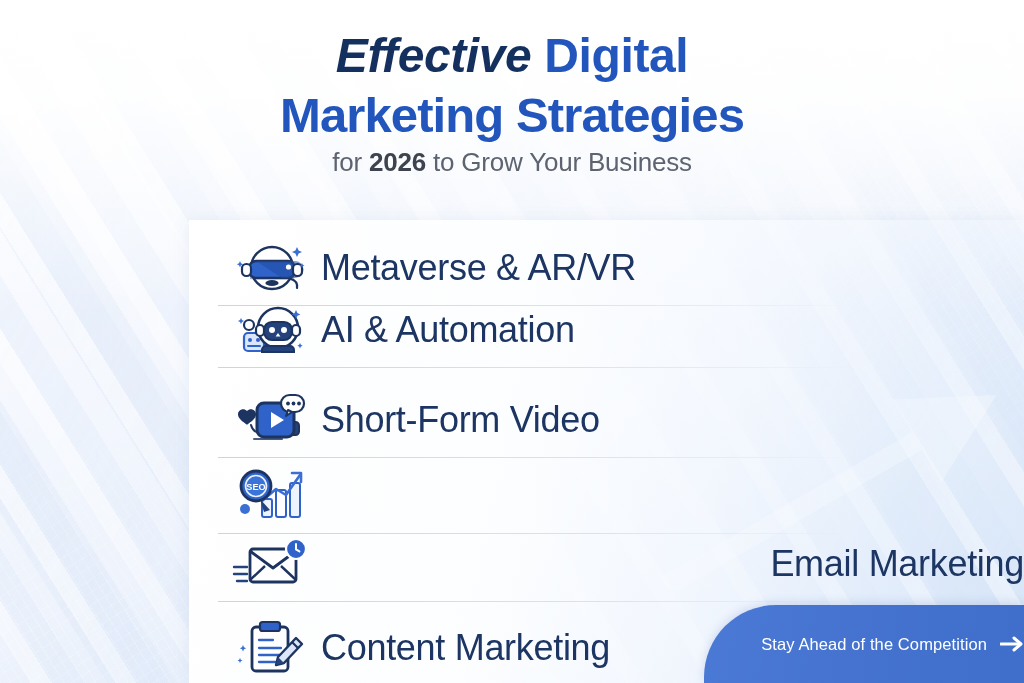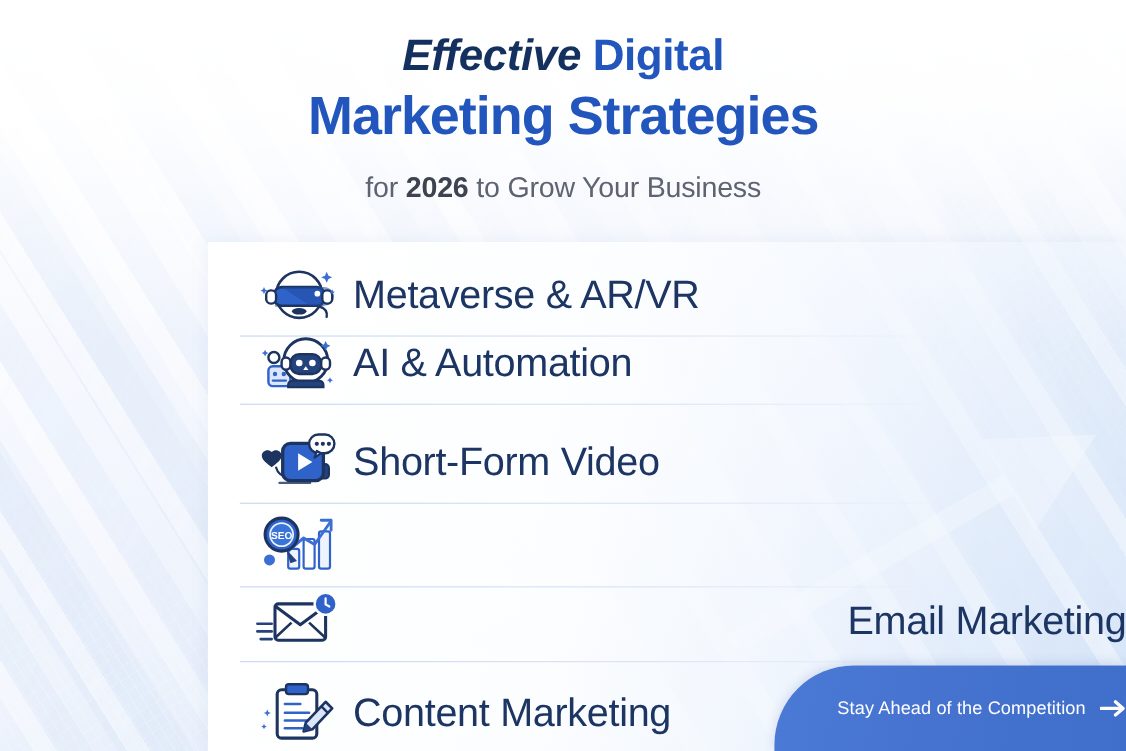--- a/index.html
+++ b/index.html
@@ -59,21 +59,21 @@
   .bg-arrow { position: absolute; right: -10px; top: 330px; width: 420px; height: 260px; opacity: .55; }
 
   
   .header {
     position: absolute;
     left: 0; right: 0; top: 30px;
     text-align: center;
     z-index: 5;
   }
   .title-line1 {
-    font-size: 40px;
+    font-size: 48px;
     line-height: 1.08;
     letter-spacing: -0.4px;
     white-space: nowrap;
   }
   .t-effective {
     font-style: italic;
     font-weight: bold;
     color: #14305f;
   }
   .t-digital {
@@ -83,21 +83,21 @@
   .title-line2 {
     font-size: 49px;
     font-weight: bold;
     color: #2256bd;
     line-height: 1.12;
     letter-spacing: -0.9px;
     margin-top: 6px;
     white-space: nowrap;
   }
   .subtitle {
-    margin-top: 21px;
+    margin-top: 4px;
     font-size: 26px;
     color: #5d6370;
     letter-spacing: -0.2px;
     white-space: nowrap;
   }
   .subtitle .year {
     font-weight: bold;
     color: #3d434f;
   }
 

